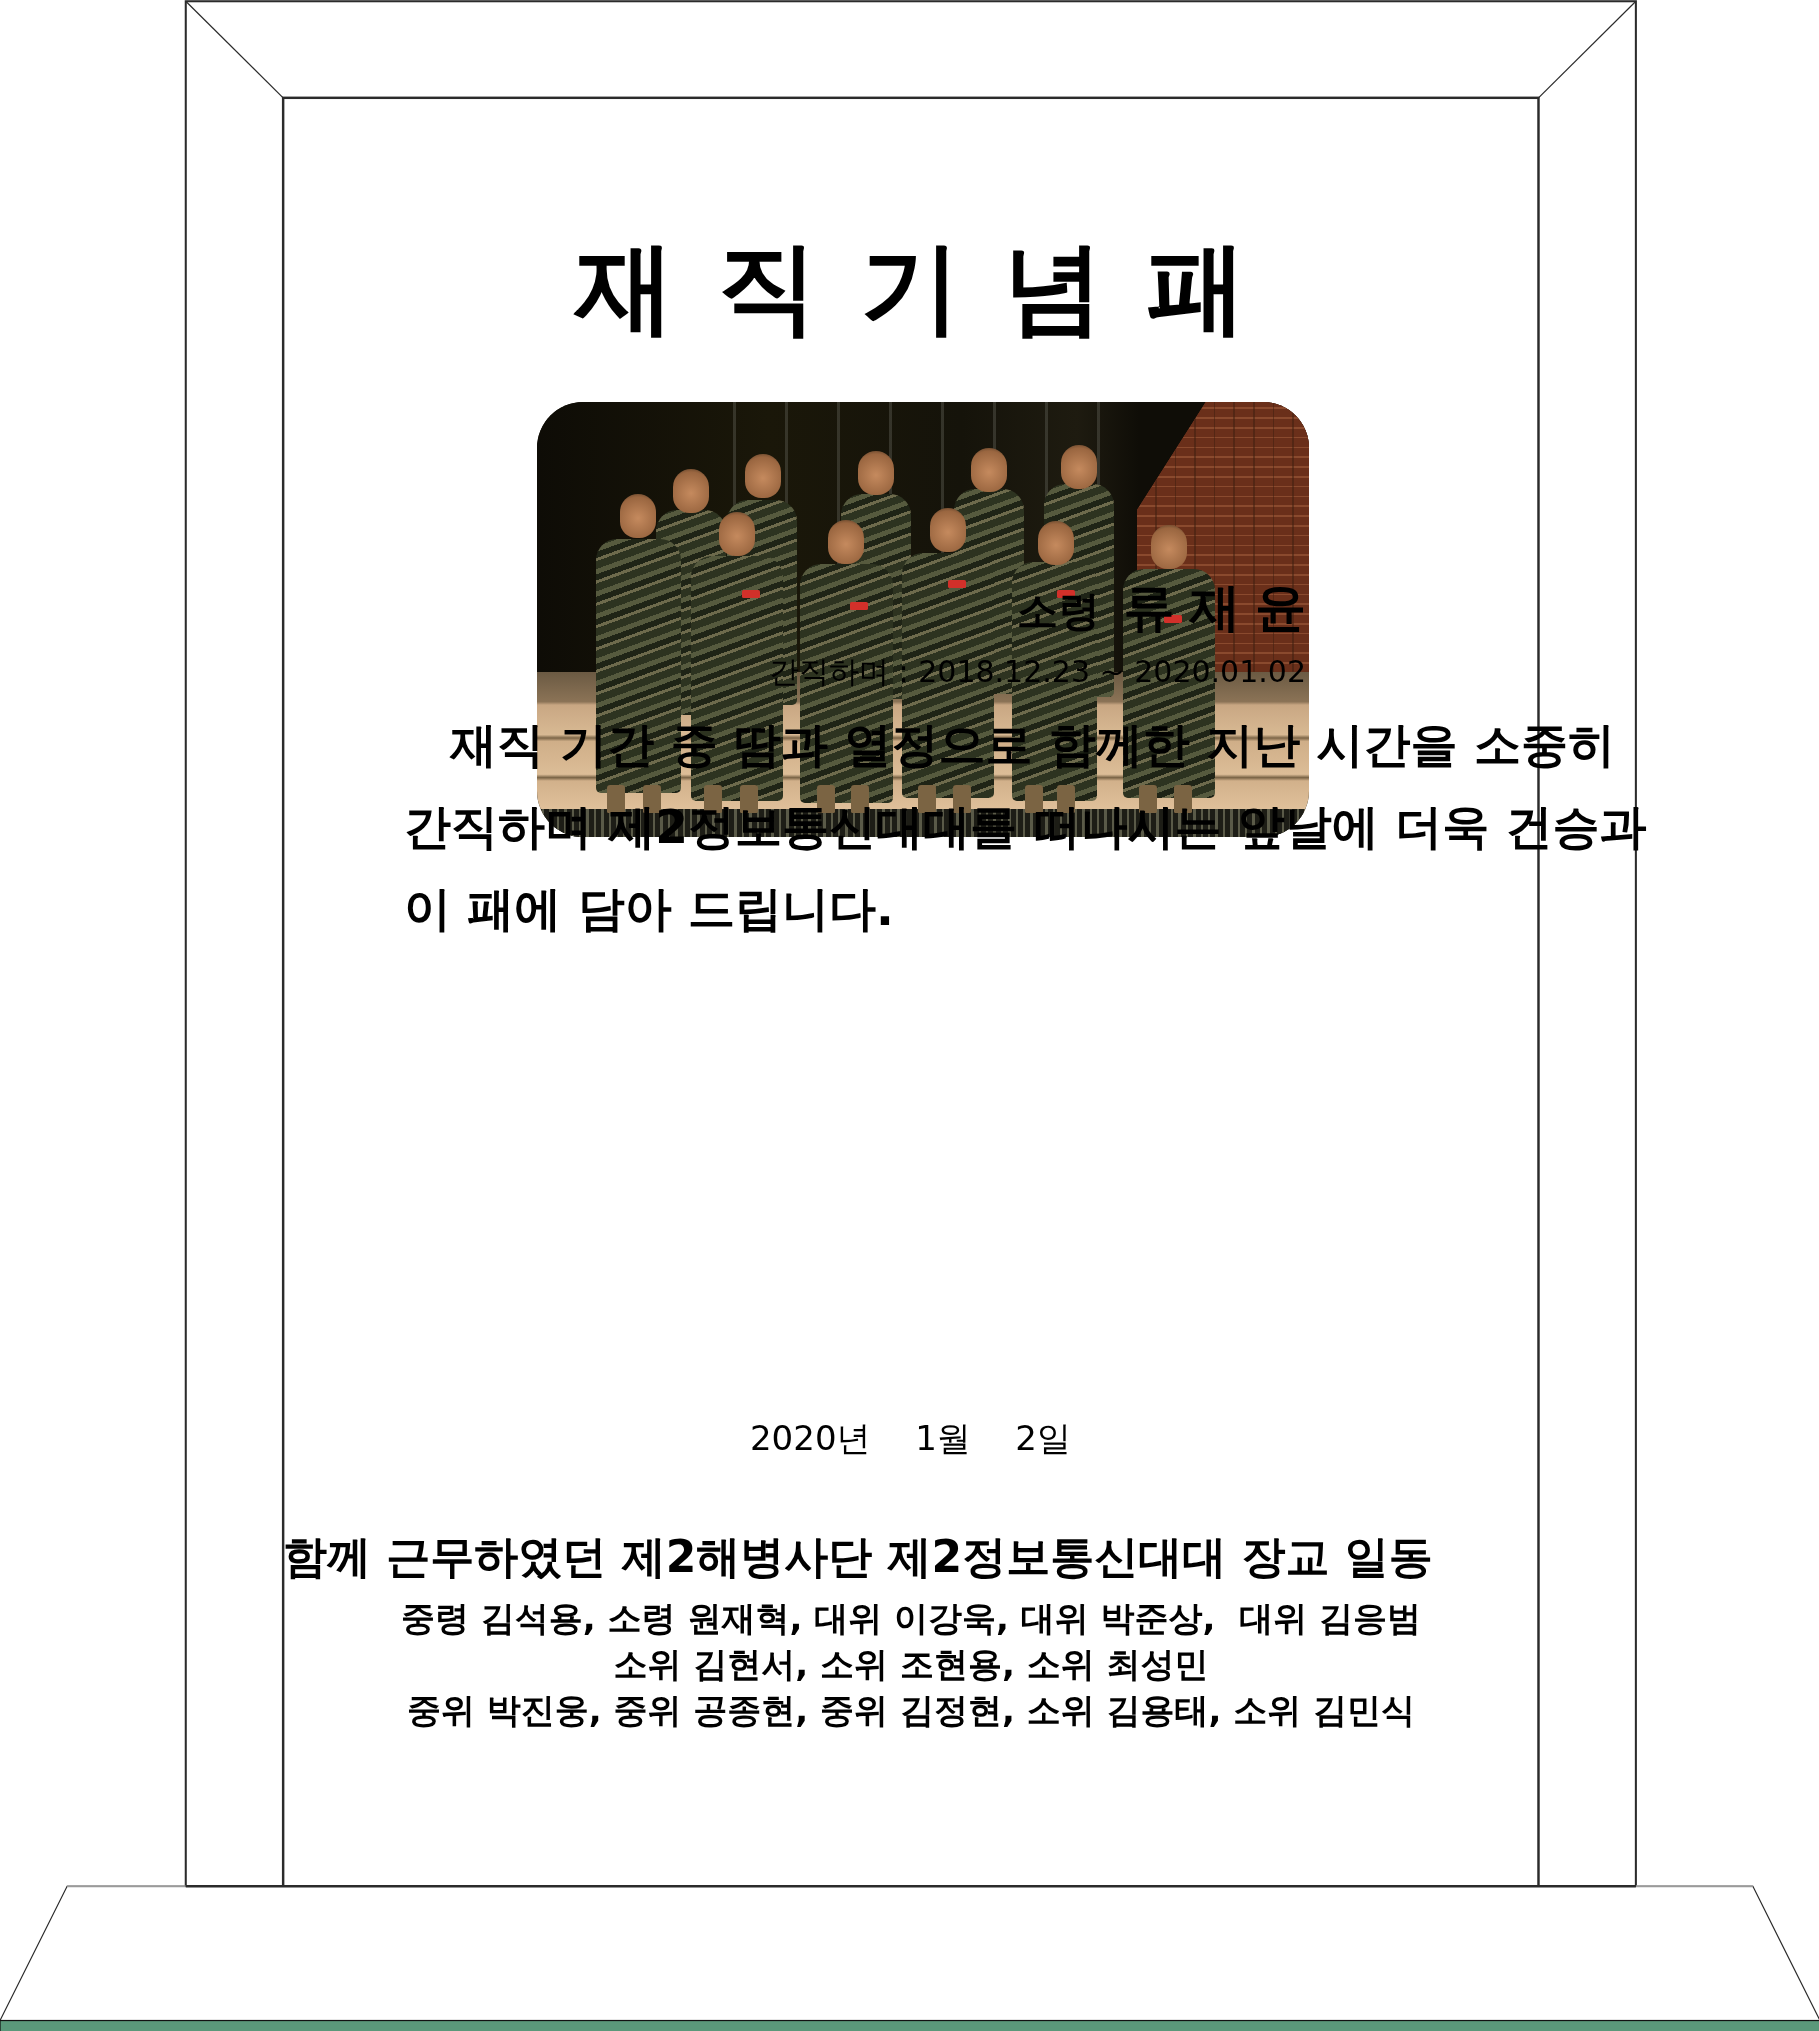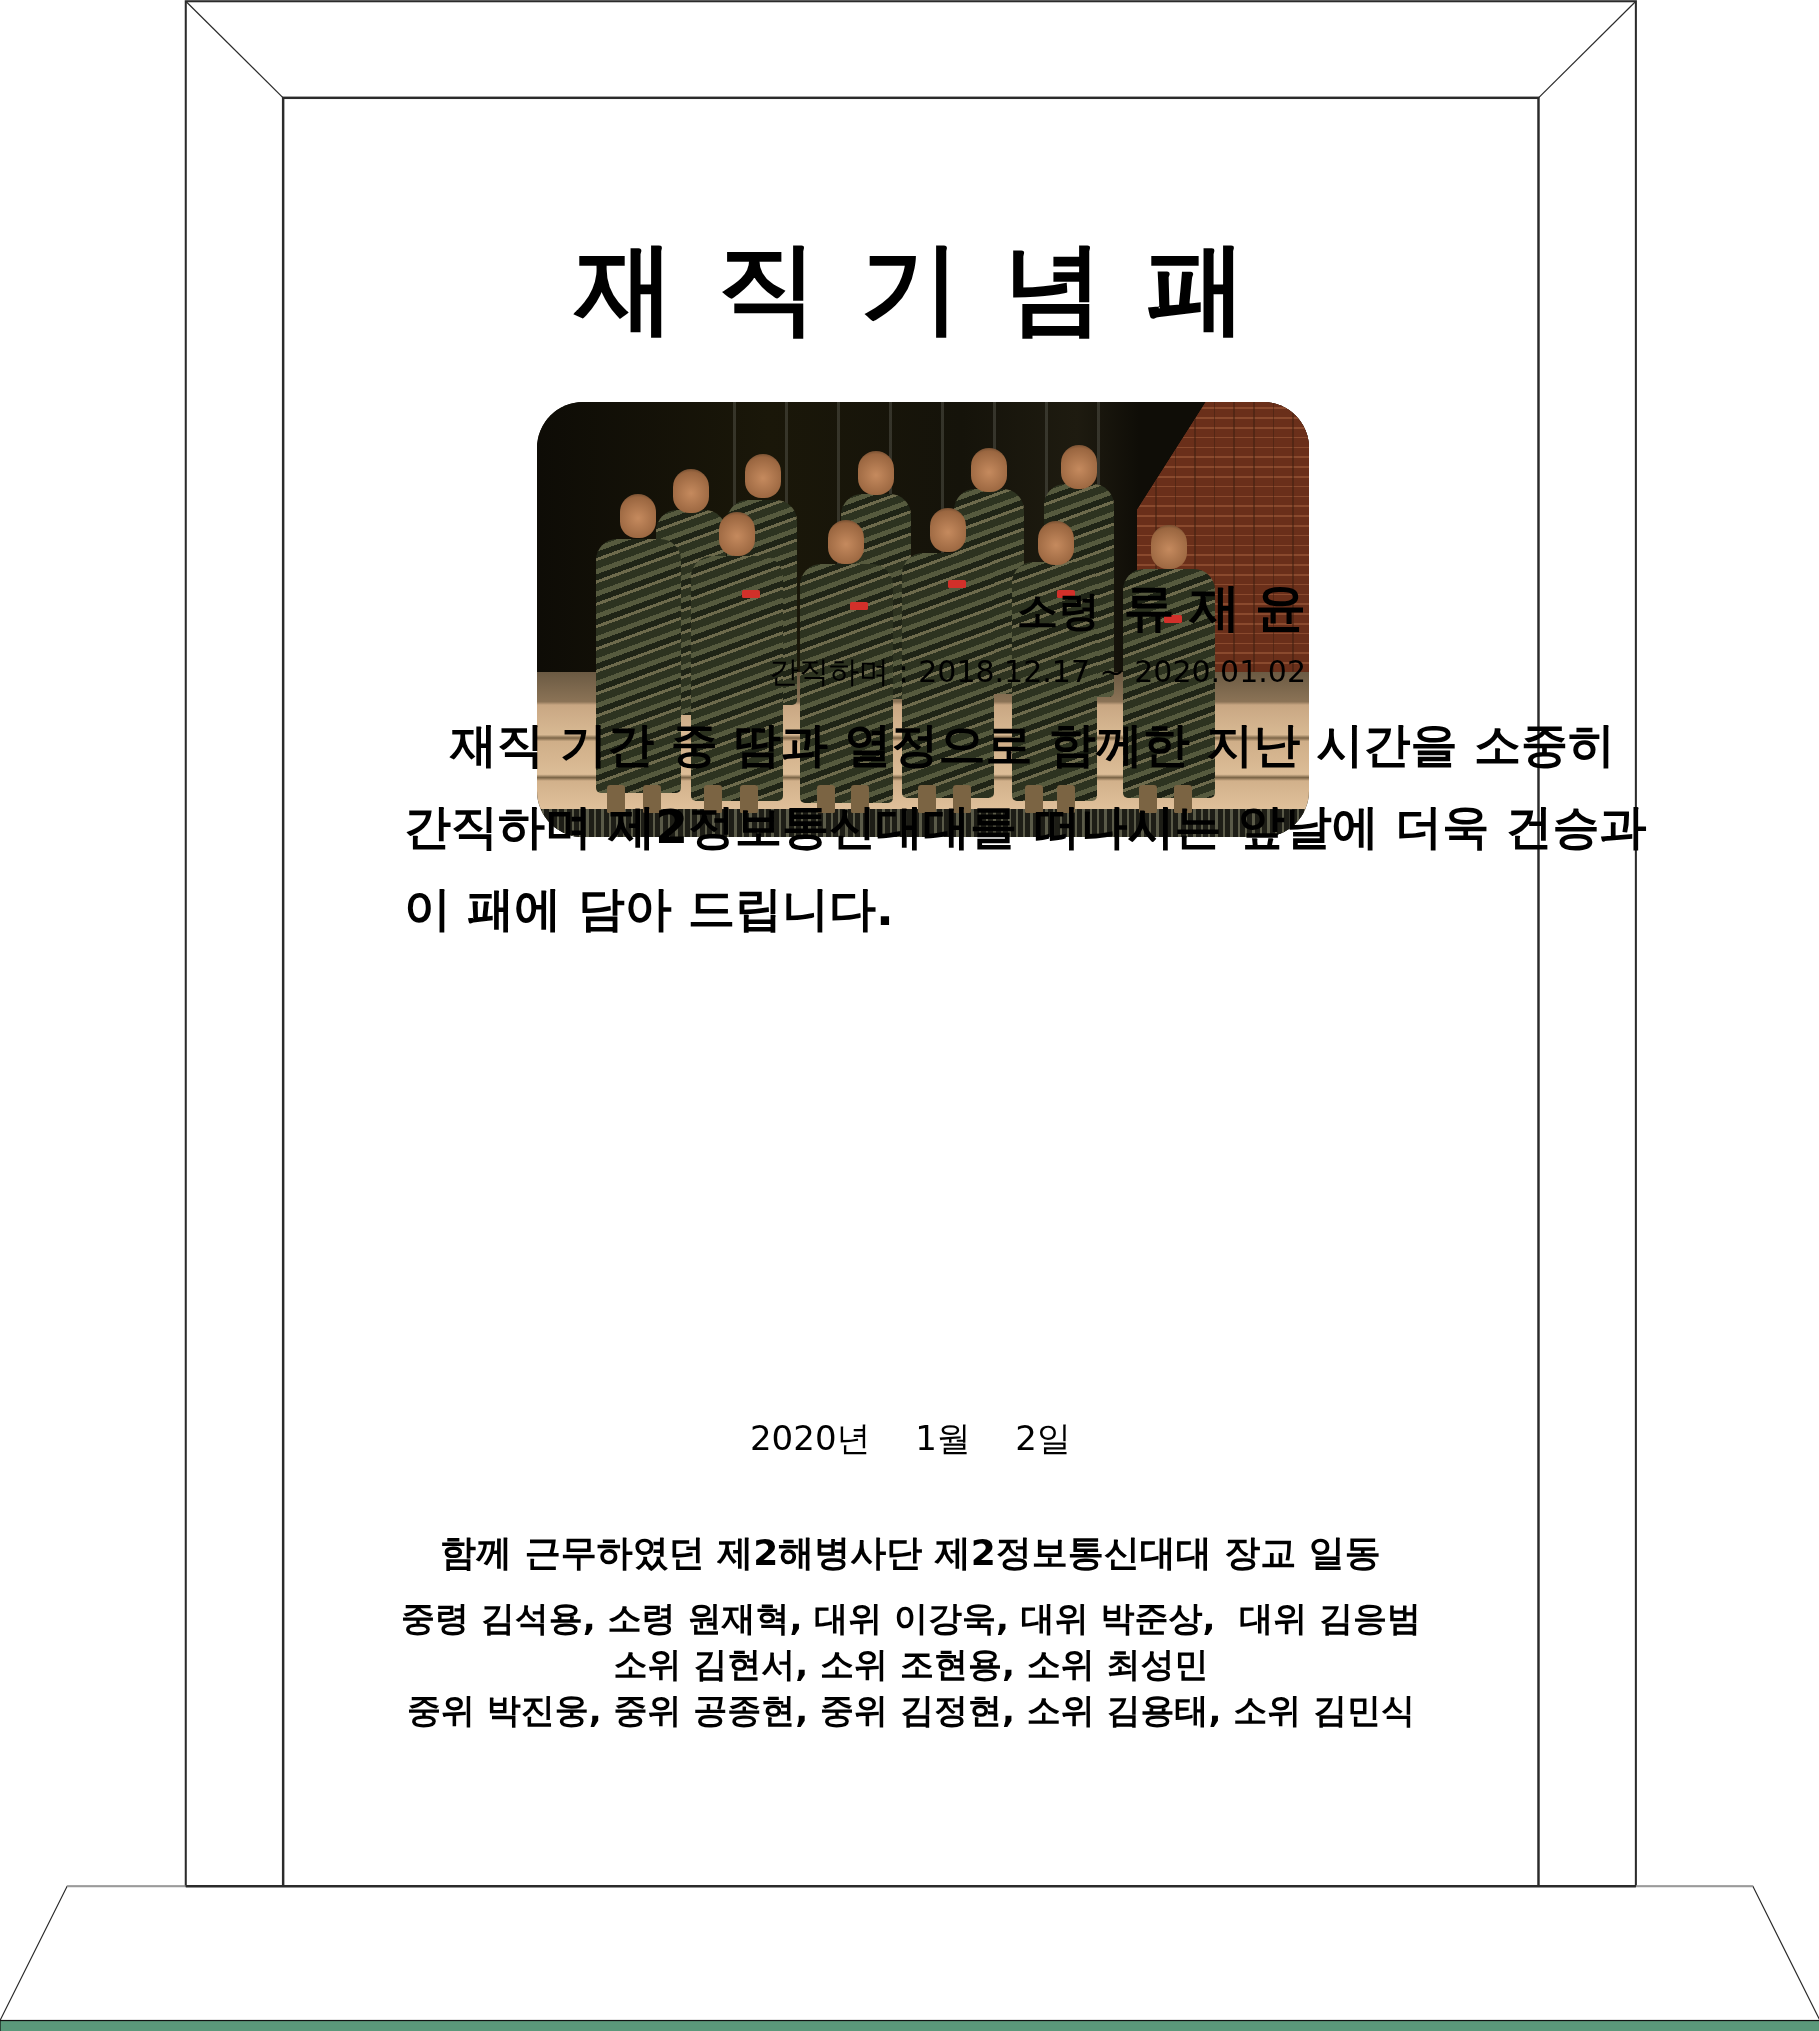--- a/index.html
+++ b/index.html
@@ -50,21 +50,21 @@
 
   .message { position: absolute; left: 121px; width: 903px; top: 607px; font-size: 47px; font-weight: bold;
              line-height: 82px; }
   .message .line { display: block; white-space: nowrap; height: 82px; }
   .message .line.justify { text-align: justify; text-align-last: justify; }
   .message .line.indent { padding-left: 46px; }
 
   .date { position: absolute; left: 0; width: 100%; top: 1324px; text-align: center; font-size: 34px; line-height: 1;
           word-spacing: 11.5px; }
 
-  .from { position: absolute; left: 0; width: 100%; top: 1438px; text-align: center; font-size: 36px; font-weight: bold; line-height: 1; }
+  .from { position: absolute; left: 0; width: 100%; top: 1438px; font-size: 44px; font-weight: bold; line-height: 1; }
   .members { position: absolute; left: 115px; width: 1026px; top: 1498px; font-size: 34px; font-weight: bold; line-height: 46px; text-align: center; }
   .members .row { display:block; white-space: nowrap; }
 </style>
 </head>
 <body>
 
 <svg class="frame-svg" viewBox="0 0 2224 2483" xmlns="http://www.w3.org/2000/svg">
 
   <rect x="227" y="1.5" width="1772" height="2304" fill="#ffffff" stroke="#2b2b2b" stroke-width="2.5"></rect>
 
@@ -135,21 +135,21 @@
     <div class="boot" style="left:520px;top:383px;"></div>
     <div class="boot" style="left:602px;top:383px;"></div>
     <div class="boot" style="left:637px;top:383px;"></div>
   </div>
 
   <div class="name-line">
     <span class="rank">소령</span><span class="fullname">류재윤</span>
   </div>
 
   <div class="period">
-    <span>간직하며 : </span><span>2018.12.17</span><span> ~ </span><span>2020.01.02</span>
+    <span>간직하며 : </span><span>2018.12.23</span><span> ~ </span><span>2020.01.02</span>
   </div>
 
   <div class="message">
     <span class="line justify indent">재직 기간 중 땀과 열정으로 함께한 지난 시간을 소중히</span>
     <span class="line justify">간직하며 제2정보통신대대를 떠나시는 앞날에 더욱 건승과</span>
     <span class="line">이 패에 담아 드립니다.</span>
   </div>
 
   <div class="date" style="white-space:pre;">2020년  1월  2일</div>
 

